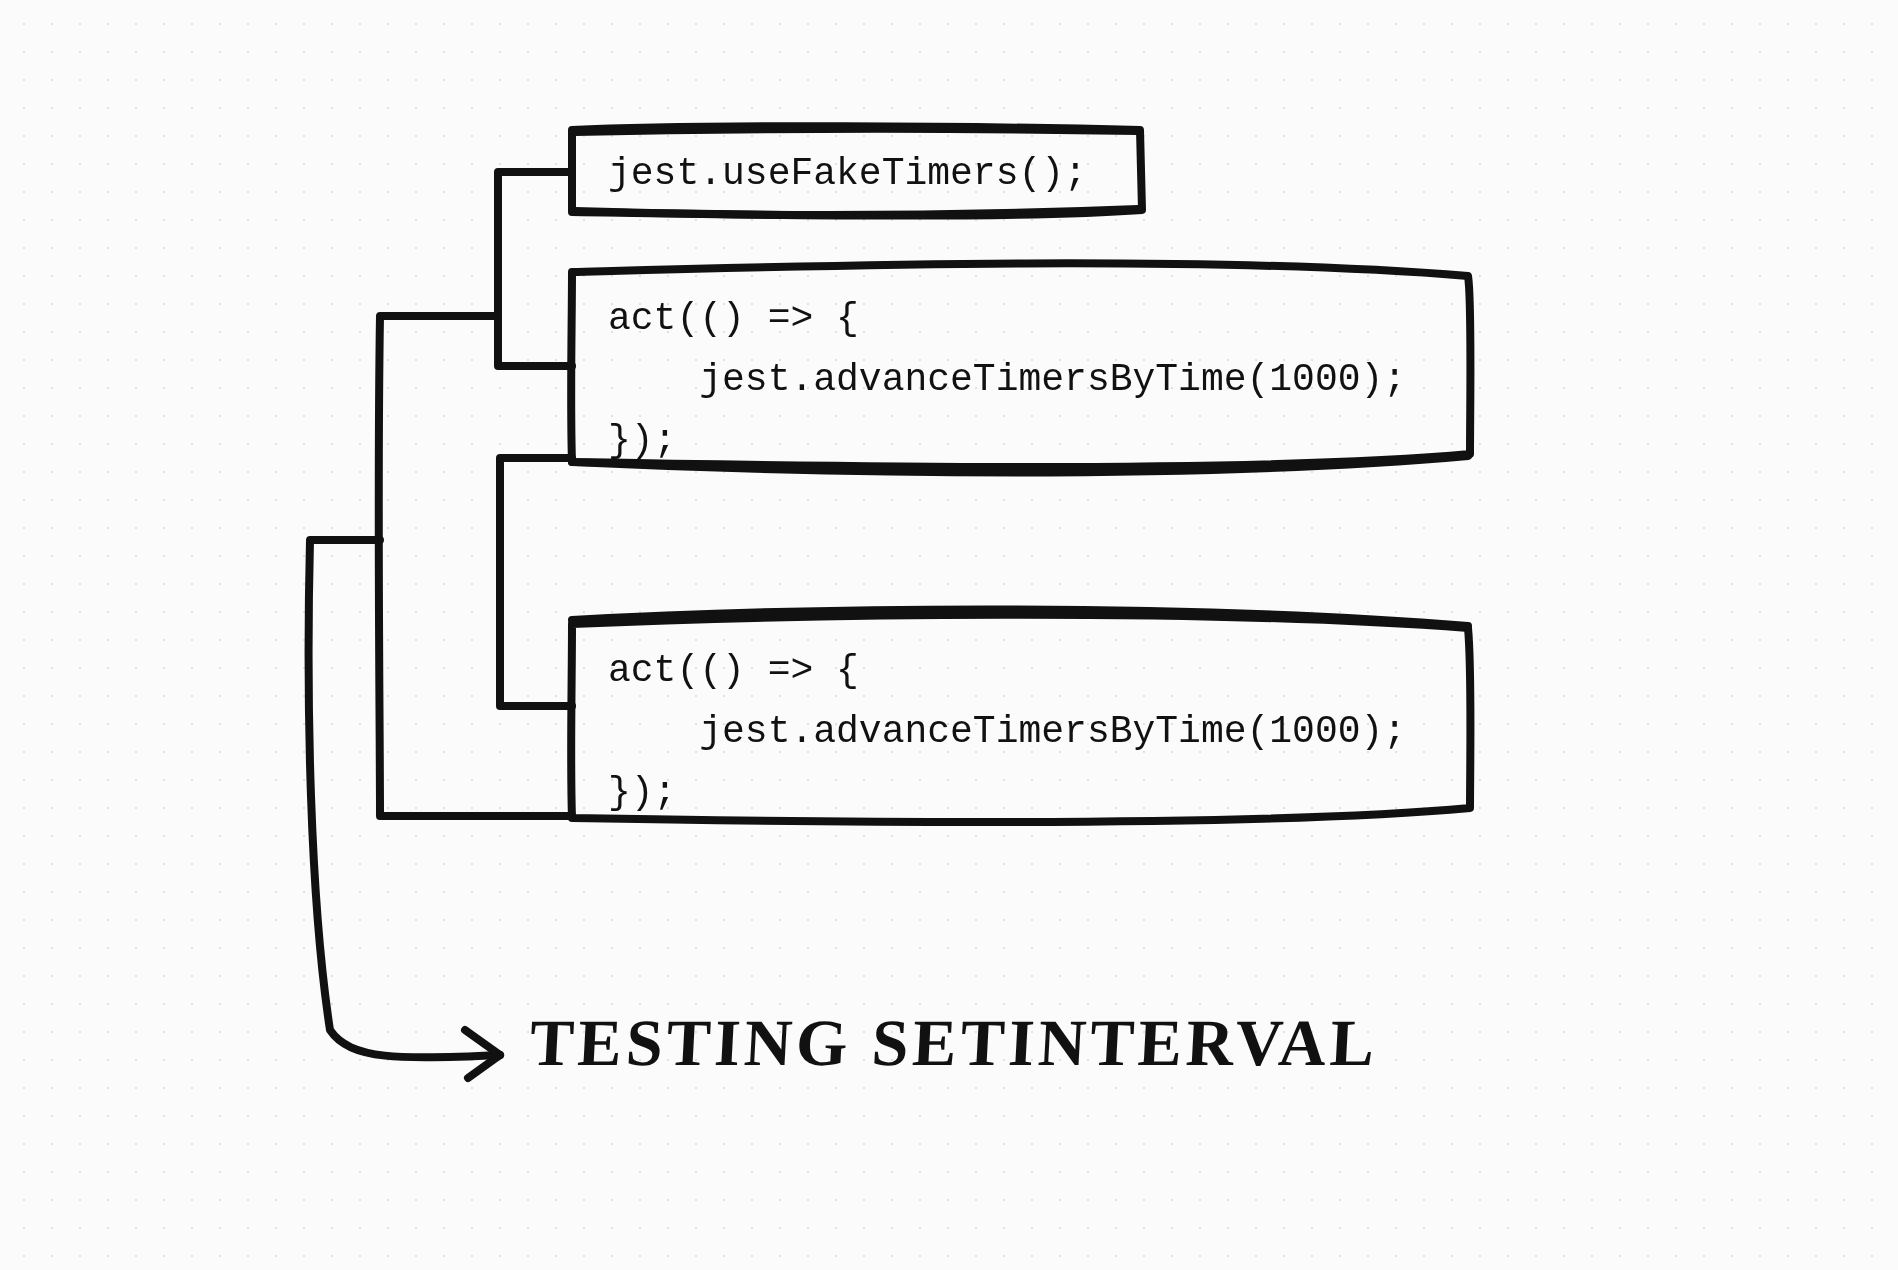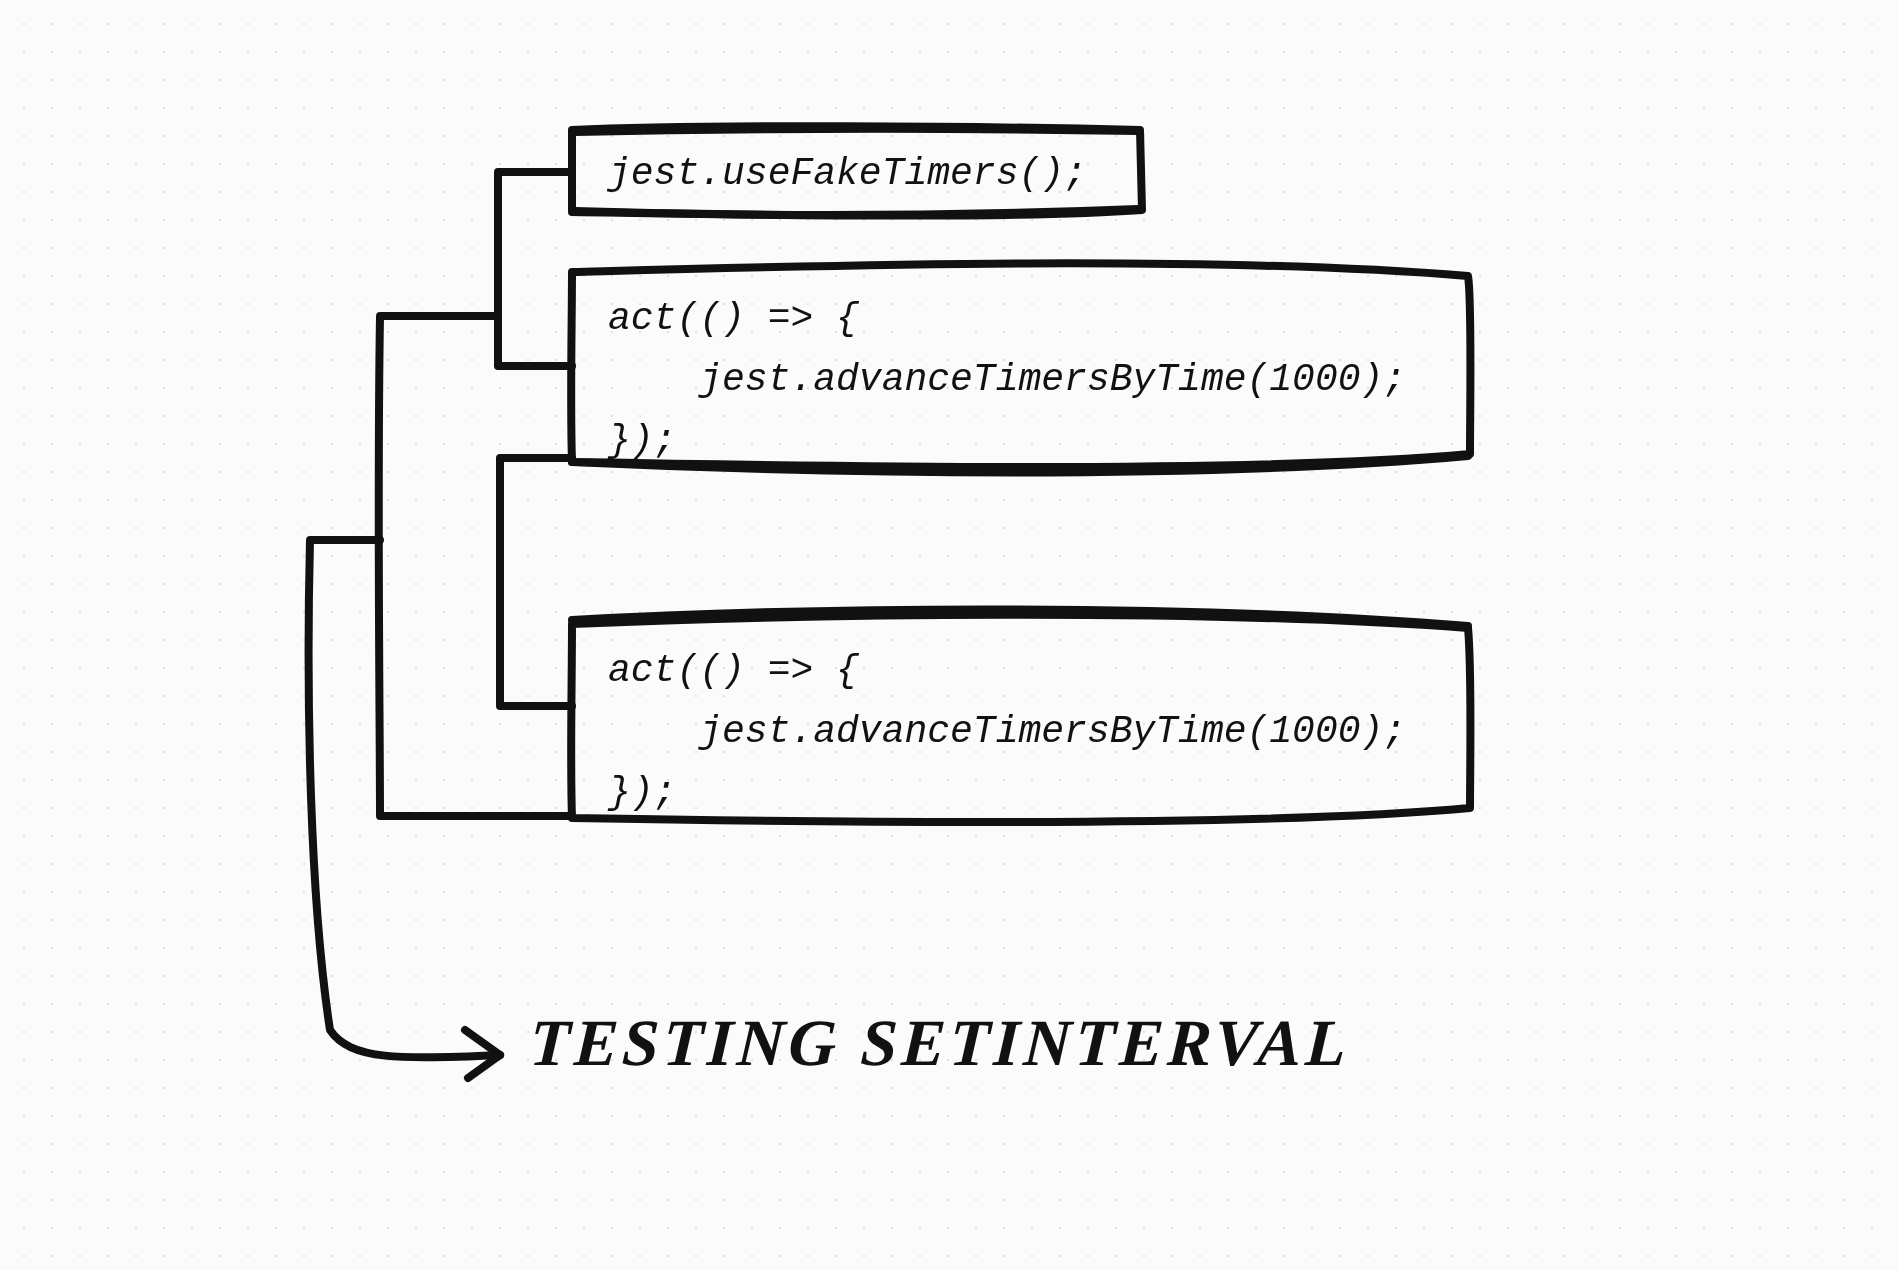--- a/index.html
+++ b/index.html
@@ -16,21 +16,20 @@
   .dotgrid {
     position: absolute;
     inset: 0;
     background-image: radial-gradient(circle, #e0e0e0 1.2px, transparent 1.2px);
     background-size: 28px 28px;
     background-position: 10px 10px;
   }
   .surface {
     position: absolute;
     inset: 0;
-    font-style: italic;
   }
   .codebox {
     position: absolute;
     font-size: 38px;
     line-height: 1.6;
     white-space: pre;
     padding: 14px 28px;
     color: #111;
     
   }

